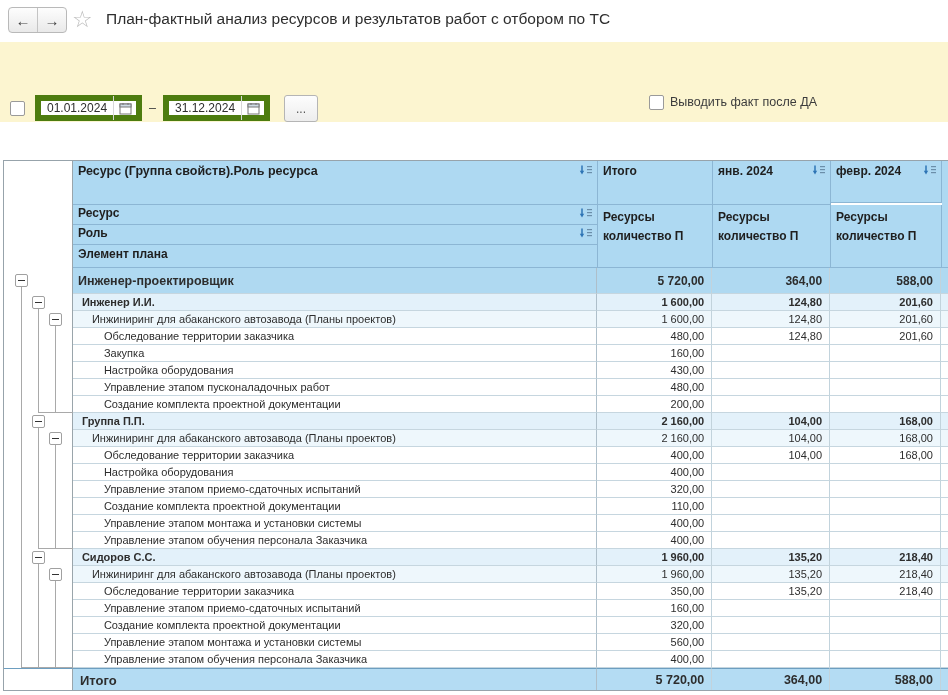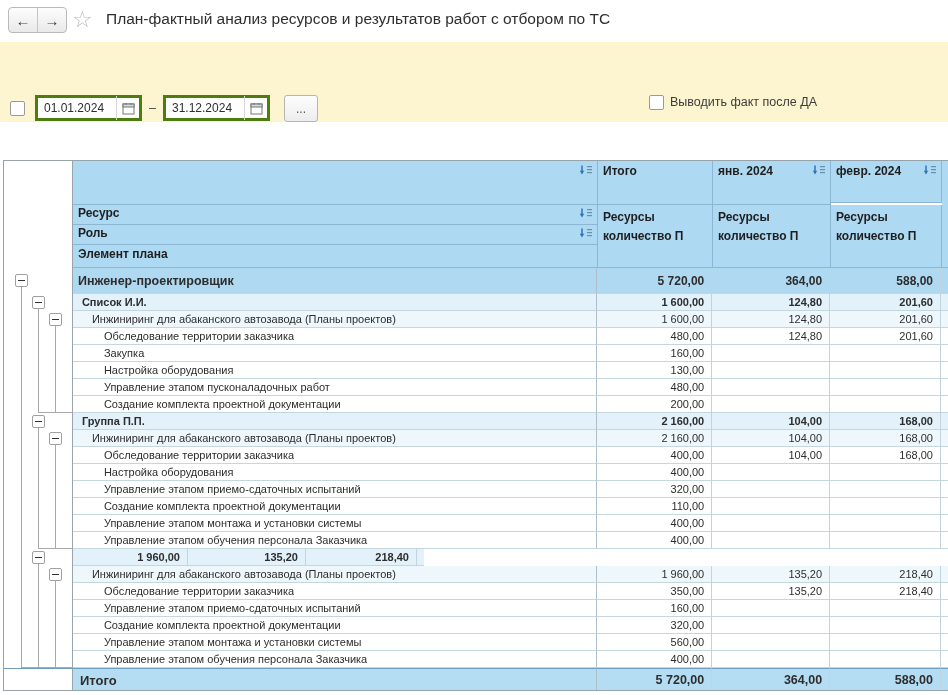--- a/index.html
+++ b/index.html
@@ -11,21 +11,21 @@
   .titlebar{position:absolute;left:0;top:0;width:948px;height:42px;background:#fff;}
   .navgroup{position:absolute;left:8px;top:7px;display:flex;border:1px solid #b9b9b9;border-radius:4px;overflow:hidden;background:linear-gradient(#fdfdfd,#e9e9e9);}
   .navbtn{width:28px;height:24px;display:flex;align-items:center;justify-content:center;font-size:15px;color:#3f3f3f;cursor:pointer;}
   .navbtn+.navbtn{border-left:1px solid #c4c4c4;}
   .star{position:absolute;left:72px;top:5px;font-size:23px;color:#bcbcbc;line-height:28px;}
   .pagetitle{position:absolute;left:106px;top:10px;font-size:15.5px;color:#2e2e2e;}
 
   
   .filterpanel{position:absolute;left:0;top:42px;width:948px;height:80px;background:#fcf5d0;}
   .checkbox{width:13px;height:13px;background:#fff;border:1px solid #9a9a9a;border-radius:2px;display:inline-block;}
-  .field{background:#fff;border:3px solid #4d7c0f;display:flex;align-items:center;box-sizing:border-box;font-size:12px;}
+  .field{background:#fff;border:6px solid #4d7c0f;display:flex;align-items:center;box-sizing:border-box;font-size:12px;}
   .datefield{width:107px;height:26px;padding-left:6px;justify-content:space-between;}
   .calbtn{width:22px;height:24px;display:flex;align-items:center;justify-content:center;border-left:1px solid #d7d7d7;}
   .smallbtn{background:linear-gradient(#fdfdfd,#ededed);border:1px solid #b5b5b5;border-radius:3px;font-size:12px;color:#555;display:flex;align-items:center;justify-content:center;box-sizing:border-box;}
   .lbl{font-size:12.5px;color:#3c3c3c;}
   .tagfield{border-radius:3px;padding-left:5px;}
   .tagpill{display:inline-flex;align-items:center;border:1px solid #a6b7c0;border-radius:9px;padding:1px 8px;font-size:12px;color:#333;background:#fff;}
   .tagx{margin-left:6px;color:#666;font-size:12px;}
 
   
   .toolbar{position:absolute;left:0;top:122px;width:948px;height:38px;background:#fff;}
@@ -244,20 +244,21 @@
         </svg>
     </span>
       <span class="caret">▾</span>
   </div>
 </div>
 
 <div class="report">
   <div class="hdr">
     <div class="gutterhead"></div>
     <div class="hcell" style="left:69px;top:0;width:525px;height:44px;">
+      <span class="ht" style="font-size:12.5px;">Ресурс (Группа свойств).Роль ресурса</span>
       <span class="sorticon">
         <svg width="14" height="11" viewBox="0 0 14 11">
             <line x1="3" y1="0.5" x2="3" y2="7" stroke="#2e74b5" stroke-width="1.5"></line>
             <path d="M0.8 5.8 l2.2 3.6 2.2-3.6 z" fill="#2e74b5"></path>
             <rect x="8" y="1" width="5" height="1.2" fill="#6b8ea9"></rect>
             <rect x="8" y="4" width="5" height="1.2" fill="#6b8ea9"></rect>
             <rect x="8" y="7" width="5" height="1.2" fill="#6b8ea9"></rect>
           </svg>
       </span>
     </div>
@@ -332,21 +333,21 @@
       <div class="trow r-group1">
         <div class="cell gut"></div>
         <div class="cell namecell bg lvl1">Инженер-проектировщик</div>
         <div class="cell valcell bg" style="width: 115px;">5 720,00</div>
         <div class="cell valcell bg" style="width: 118px;">364,00</div>
         <div class="cell valcell bg" style="width: 111px;">588,00</div>
         <div class="cell sliver bg"></div>
       </div>
       <div class="trow r-group2">
         <div class="cell gut"></div>
-        <div class="cell namecell bg lvl2">Список И.И.</div>
+        <div class="cell namecell bg lvl2">Инженер И.И.</div>
         <div class="cell valcell bg" style="width: 115px;">1 600,00</div>
         <div class="cell valcell bg" style="width: 118px;">124,80</div>
         <div class="cell valcell bg" style="width: 111px;">201,60</div>
         <div class="cell sliver bg"></div>
       </div>
       <div class="trow r-group3">
         <div class="cell gut"></div>
         <div class="cell namecell bg lvl3">Инжиниринг для абаканского автозавода (Планы проектов)</div>
         <div class="cell valcell bg" style="width: 115px;">1 600,00</div>
         <div class="cell valcell bg" style="width: 118px;">124,80</div>
@@ -365,21 +366,21 @@
         <div class="cell gut"></div>
         <div class="cell namecell bg lvl4">Закупка</div>
         <div class="cell valcell bg" style="width: 115px;">160,00</div>
         <div class="cell valcell bg" style="width: 118px;"></div>
         <div class="cell valcell bg" style="width: 111px;"></div>
         <div class="cell sliver bg"></div>
       </div>
       <div class="trow r-detail">
         <div class="cell gut"></div>
         <div class="cell namecell bg lvl4">Настройка оборудования</div>
-        <div class="cell valcell bg" style="width: 115px;">130,00</div>
+        <div class="cell valcell bg" style="width: 115px;">430,00</div>
         <div class="cell valcell bg" style="width: 118px;"></div>
         <div class="cell valcell bg" style="width: 111px;"></div>
         <div class="cell sliver bg"></div>
       </div>
       <div class="trow r-detail">
         <div class="cell gut"></div>
         <div class="cell namecell bg lvl4">Управление этапом пусконаладочных работ</div>
         <div class="cell valcell bg" style="width: 115px;">480,00</div>
         <div class="cell valcell bg" style="width: 118px;"></div>
         <div class="cell valcell bg" style="width: 111px;"></div>
@@ -452,20 +453,21 @@
       <div class="trow r-detail">
         <div class="cell gut"></div>
         <div class="cell namecell bg lvl4">Управление этапом обучения персонала Заказчика</div>
         <div class="cell valcell bg" style="width: 115px;">400,00</div>
         <div class="cell valcell bg" style="width: 118px;"></div>
         <div class="cell valcell bg" style="width: 111px;"></div>
         <div class="cell sliver bg"></div>
       </div>
       <div class="trow r-group2">
         <div class="cell gut"></div>
+        <div class="cell namecell bg lvl2">Сидоров С.С.</div>
         <div class="cell valcell bg" style="width: 115px;">1 960,00</div>
         <div class="cell valcell bg" style="width: 118px;">135,20</div>
         <div class="cell valcell bg" style="width: 111px;">218,40</div>
         <div class="cell sliver bg"></div>
       </div>
       <div class="trow r-group3">
         <div class="cell gut"></div>
         <div class="cell namecell bg lvl3">Инжиниринг для абаканского автозавода (Планы проектов)</div>
         <div class="cell valcell bg" style="width: 115px;">1 960,00</div>
         <div class="cell valcell bg" style="width: 118px;">135,20</div>

